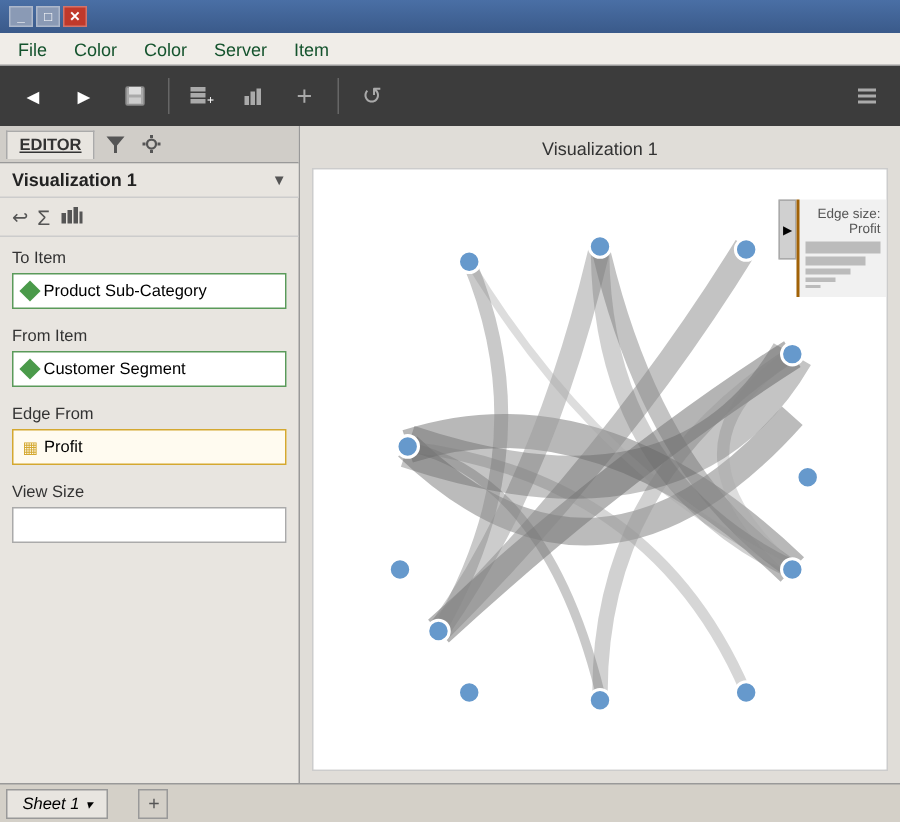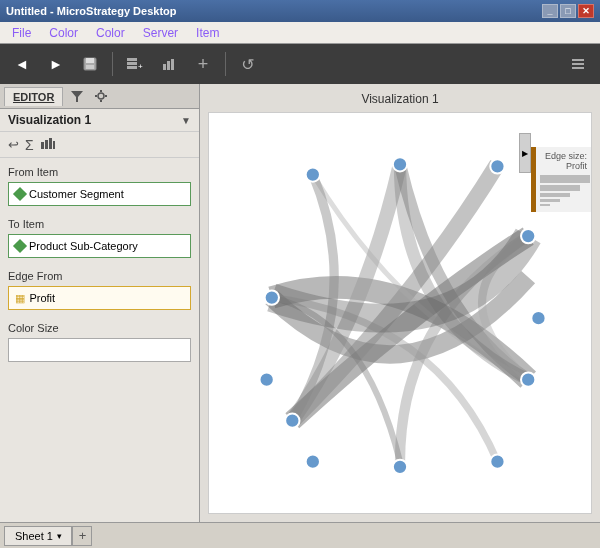--- a/index.html
+++ b/index.html
@@ -48,21 +48,21 @@
       height: 22px;
       display: flex;
       align-items: center;
       padding: 0 4px;
       border-bottom: 1px solid #999;
       gap: 2px;
     }
     .menu-item {
       padding: 2px 8px;
       cursor: pointer;
-      color: #8b5cf6;
+      color: #14532d;
       font-size: 12px;
       text-align: right;
     }
 
     
     .toolbar {
       background: #3c3c3c;
       height: 40px;
       display: flex;
       align-items: center;
@@ -245,25 +245,24 @@
       height: 100%;
     }
 
     
     .edge-size-panel {
       position: absolute;
       right: 0;
       top: 20px;
       width: 60px;
       background: rgba(240,240,240,0.9);
-      border-left: 5px solid #a16207;
+      border-left: 2px solid #a16207;
       padding: 4px;
       font-size: 9px;
       color: #555;
-      margin-top: 14px;
     }
     .edge-size-label {
       font-size: 9px;
       color: #555;
       text-align: right;
       margin-bottom: 4px;
     }
     .edge-size-bar {
       background: #bbb;
       margin-bottom: 2px;
@@ -285,21 +284,22 @@
     }
 
     
     .bottom-bar {
       height: 26px;
       background: #d4d0c8;
       border-top: 1px solid #999;
       display: flex;
       align-items: center;
       padding: 0 4px;
-      gap: 0;
+      gap: 20px;
+      font-style: italic;
     }
     .sheet-tab {
       height: 20px;
       background: #e8e5e0;
       border: 1px solid #999;
       padding: 0 10px;
       display: flex;
       align-items: center;
       font-size: 11px;
       cursor: pointer;
@@ -315,21 +315,20 @@
       justify-content: center;
       cursor: pointer;
       font-size: 13px;
       color: #555;
     }
   </style>
 </head>
 <body>
 
 <div class="title-bar">
-  <span>Untitled - MicroStrategy Desktop</span>
   <div class="title-bar-buttons">
     <div class="title-btn minimize">_</div>
     <div class="title-btn maximize">□</div>
     <div class="title-btn close">✕</div>
   </div>
 </div>
 
 <div class="menu-bar">
   <span class="menu-item">File</span>
   <span class="menu-item">Color</span>
@@ -413,46 +412,46 @@
           <rect x="5" y="4" width="3" height="9" fill="#555"></rect>
           <rect x="9" y="2" width="3" height="11" fill="#555"></rect>
           <rect x="13" y="5" width="2" height="8" fill="#555"></rect>
         </svg>
       </span>
     </div>
 
     <div class="panel-body">
 
       <div class="field-group">
+        <div class="field-label">To Item</div>
+        <div class="field-item green-border">
+          <div class="diamond-icon"></div>
+          <span>Product Sub-Category</span>
+        </div>
+      </div>
+
+      <div class="field-group">
         <div class="field-label">From Item</div>
         <div class="field-item green-border">
           <div class="diamond-icon"></div>
           <span>Customer Segment</span>
-        </div>
-      </div>
-
-      <div class="field-group">
-        <div class="field-label">To Item</div>
-        <div class="field-item green-border">
-          <div class="diamond-icon"></div>
-          <span>Product Sub-Category</span>
         </div>
       </div>
 
 
       <div class="field-group">
         <div class="field-label">Edge From</div>
         <div class="field-item metric-item">
           <span class="metric-icon">▦</span>
           <span>Profit</span>
         </div>
       </div>
 
       <div class="field-group">
-        <div class="field-label">Color Size</div>
+        <div class="field-label">View Size</div>
         <div class="empty-field"></div>
       </div>
 
     </div>
   </div>
 
   <div class="viz-area">
     <div class="viz-title">Visualization 1</div>
     <div class="viz-container">
 

